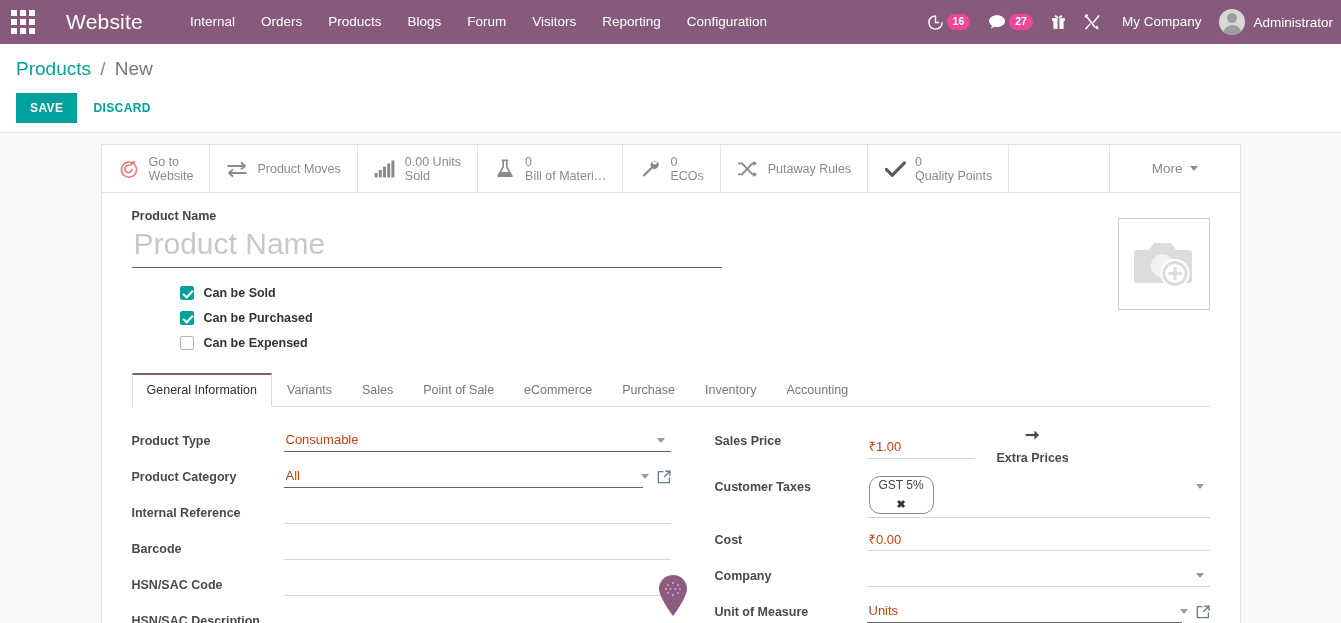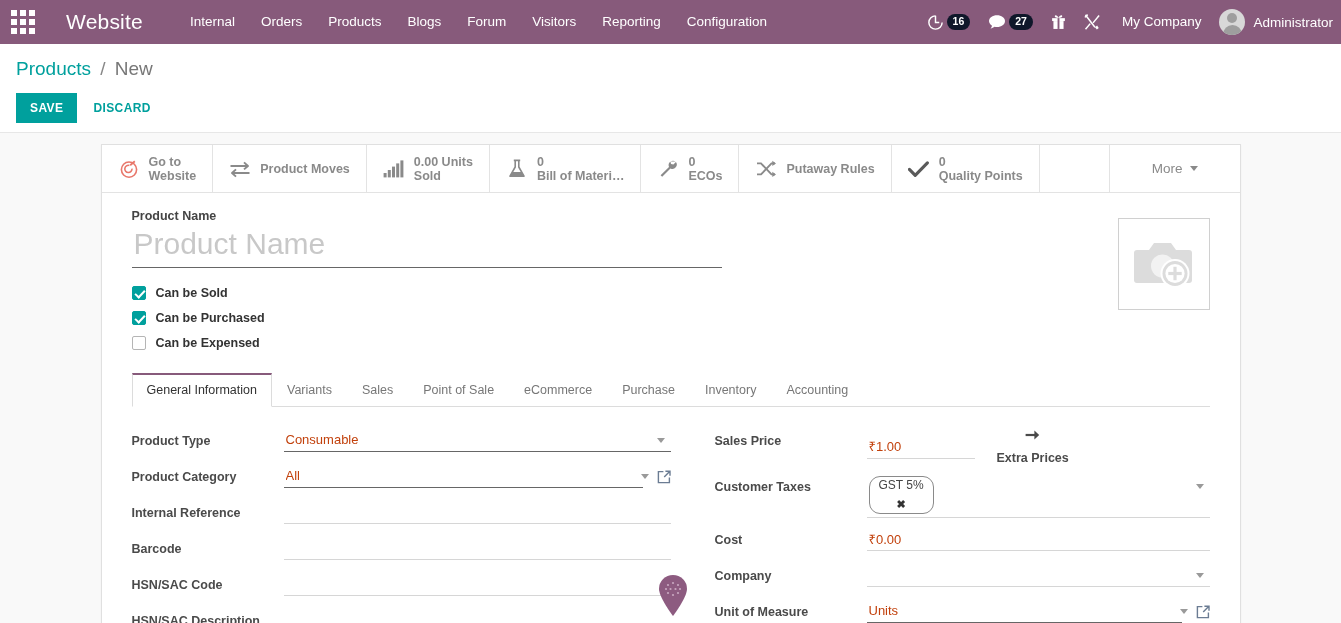--- a/index.html
+++ b/index.html
@@ -63,21 +63,21 @@
     gap: 0;
   }
   .sys-icon {
     position: relative;
     display: flex; align-items: center;
     height: 44px;
     padding: 0 9px;
     cursor: pointer;
   }
   .badge {
-    background: #0f172a;
+    background: #ec4899;
     color: #fff;
     font-size: 10.5px;
     font-weight: bold;
     border-radius: 9px;
     padding: 1px 6px 2px;
     margin-left: 3px;
     line-height: 13px;
   }
   .sys-icon svg { display: block; }
   .my-company {
@@ -181,21 +181,21 @@
     display: flex;
     align-items: center;
     gap: 9px;
     padding: 0 16px;
     border-right: 1px solid #e3e3e3;
     cursor: pointer;
     color: #888;
     height: 47px;
   }
   .stat-ico { flex: none; display: flex; align-items: center; justify-content: center; width: 22px; }
-  .stat-txt { font-size: 12.5px; font-weight: bold; color: #8a8a8a; line-height: 14px; }
+  .stat-txt { font-size: 12.5px; font-weight: normal; color: #8a8a8a; line-height: 14px; }
   .stat-txt .v { display: block; }
   .stat-more {
     margin-left: auto;
     display: flex; align-items: center; gap: 7px;
     padding: 0 42px;
     border-left: 1px solid #e3e3e3;
     color: #8a8a8a; font-size: 13.5px; font-weight: normal;
     cursor: pointer;
   }
   .caret { width: 0; height: 0; border-left: 4px solid transparent; border-right: 4px solid transparent; border-top: 5px solid #8a8a8a; display: inline-block; }
@@ -213,21 +213,21 @@
     font-family: inherit;
     color: #333;
     padding: 2px 0 6px 2px;
     outline: none;
     background: transparent;
     position: relative;
   }
   .name-input::placeholder { color: #c8c8c8; }
 
   .chk-list { margin-top: 12px; }
-  .chk-row { display: flex; align-items: center; height: 25px; }
+  .chk-row { display: flex; align-items: center; height: 25px; margin-left: 48px; }
   .chk {
     width: 14px; height: 14px;
     border: 1px solid #b5b5b5;
     background: #fff;
     border-radius: 2px;
     margin-right: 10px;
     position: relative;
     flex: none;
     cursor: pointer;
   }

